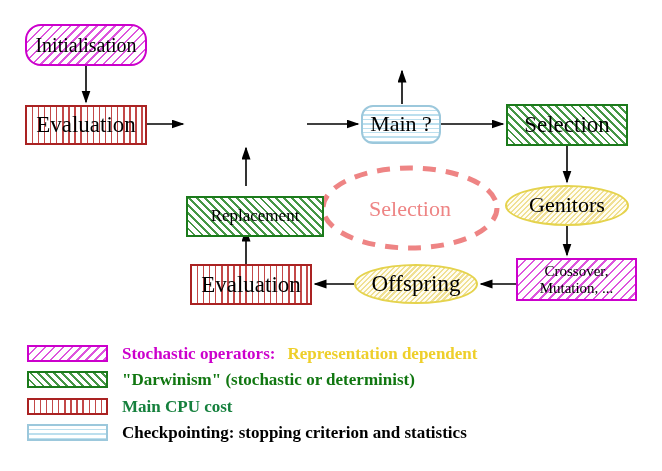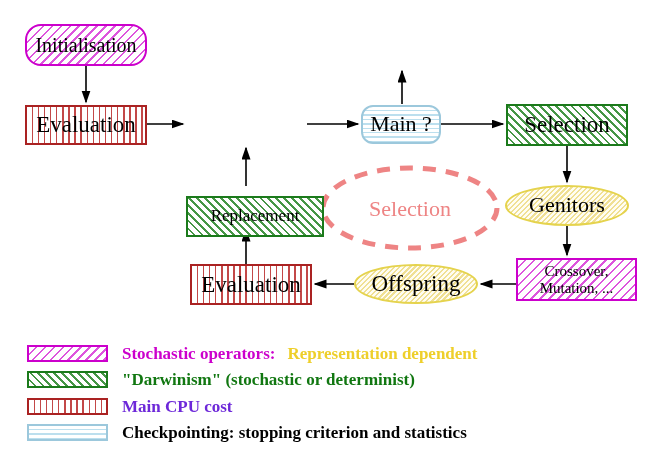--- a/index.html
+++ b/index.html
@@ -37,21 +37,21 @@
   .generation-label {
     position:absolute; color:#ee8484; font-size:22px; text-align:center; white-space:nowrap;
   }
   .legend-swatch { position:absolute; left:27px; width:81px; height:17px; box-sizing:border-box; }
   .legend-text {
     position:absolute; left:122px; font-size:17px; font-weight:bold; white-space:nowrap;
   }
   .lt-magenta { color:#cc00cc; }
   .lt-yellow  { color:#eecf2a; margin-left:12px; }
   .lt-green   { color:#117711; }
-  .lt-red     { color:#6d28d9; }
+  .lt-red     { color:#15803d; }
   .lt-cyan    { color:#000000; }
 </style>
 </head>
 <body>
 
 <div id="stage">
 
   <svg class="overlay" viewBox="0 0 662 471">
     <defs>
       <marker id="ah" markerWidth="13" markerHeight="10" refX="11.5" refY="4.5" orient="auto" markerUnits="userSpaceOnUse">

